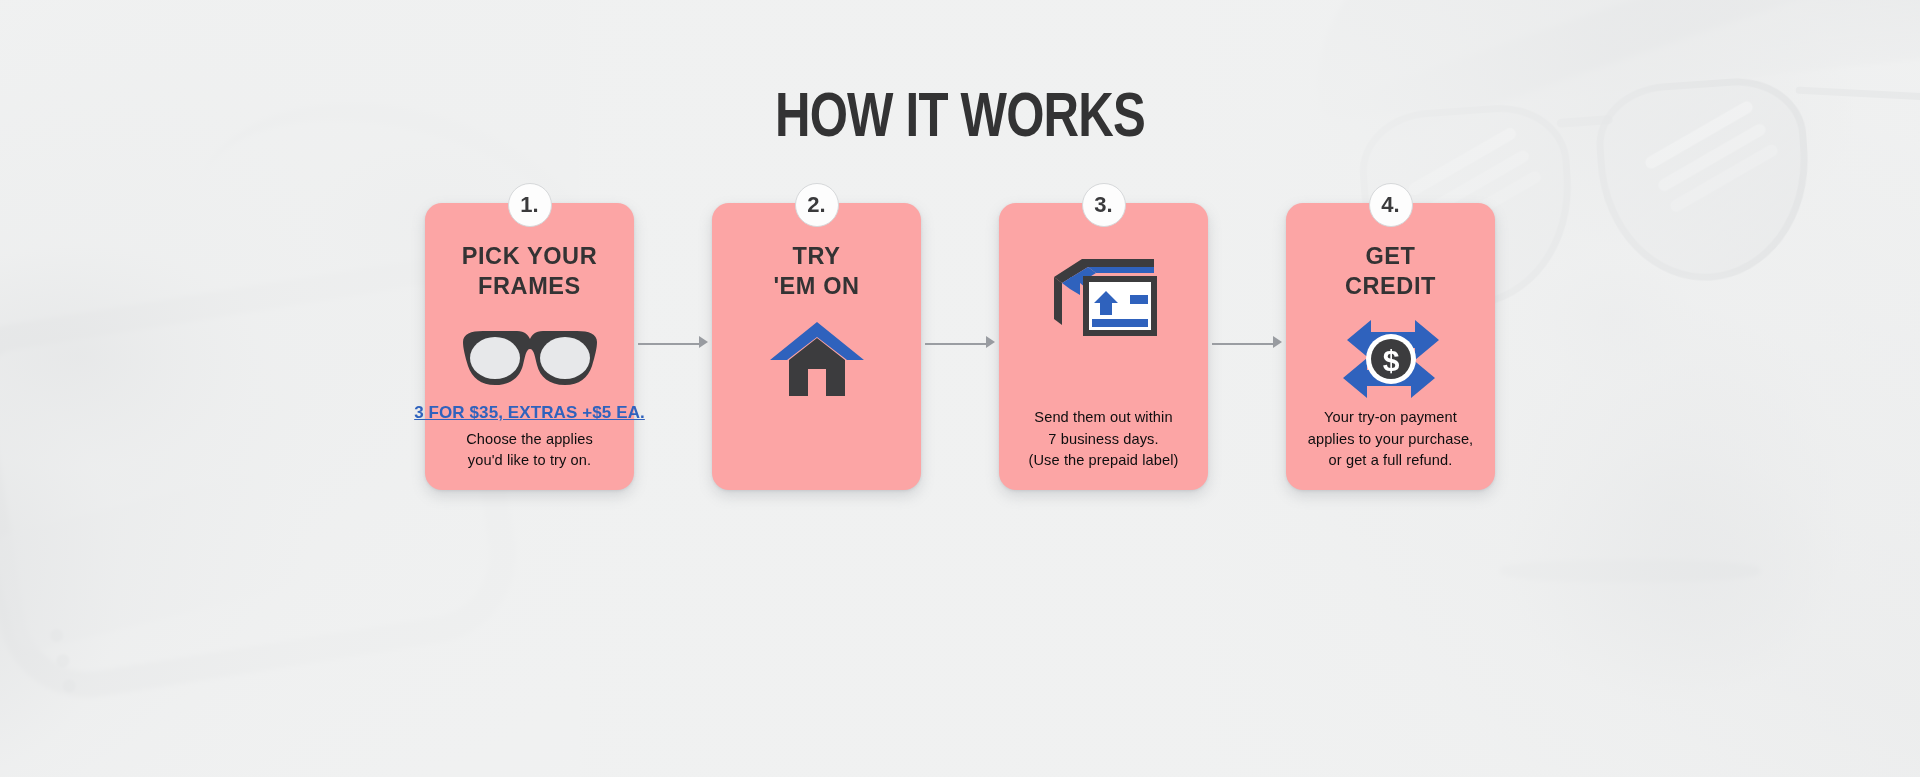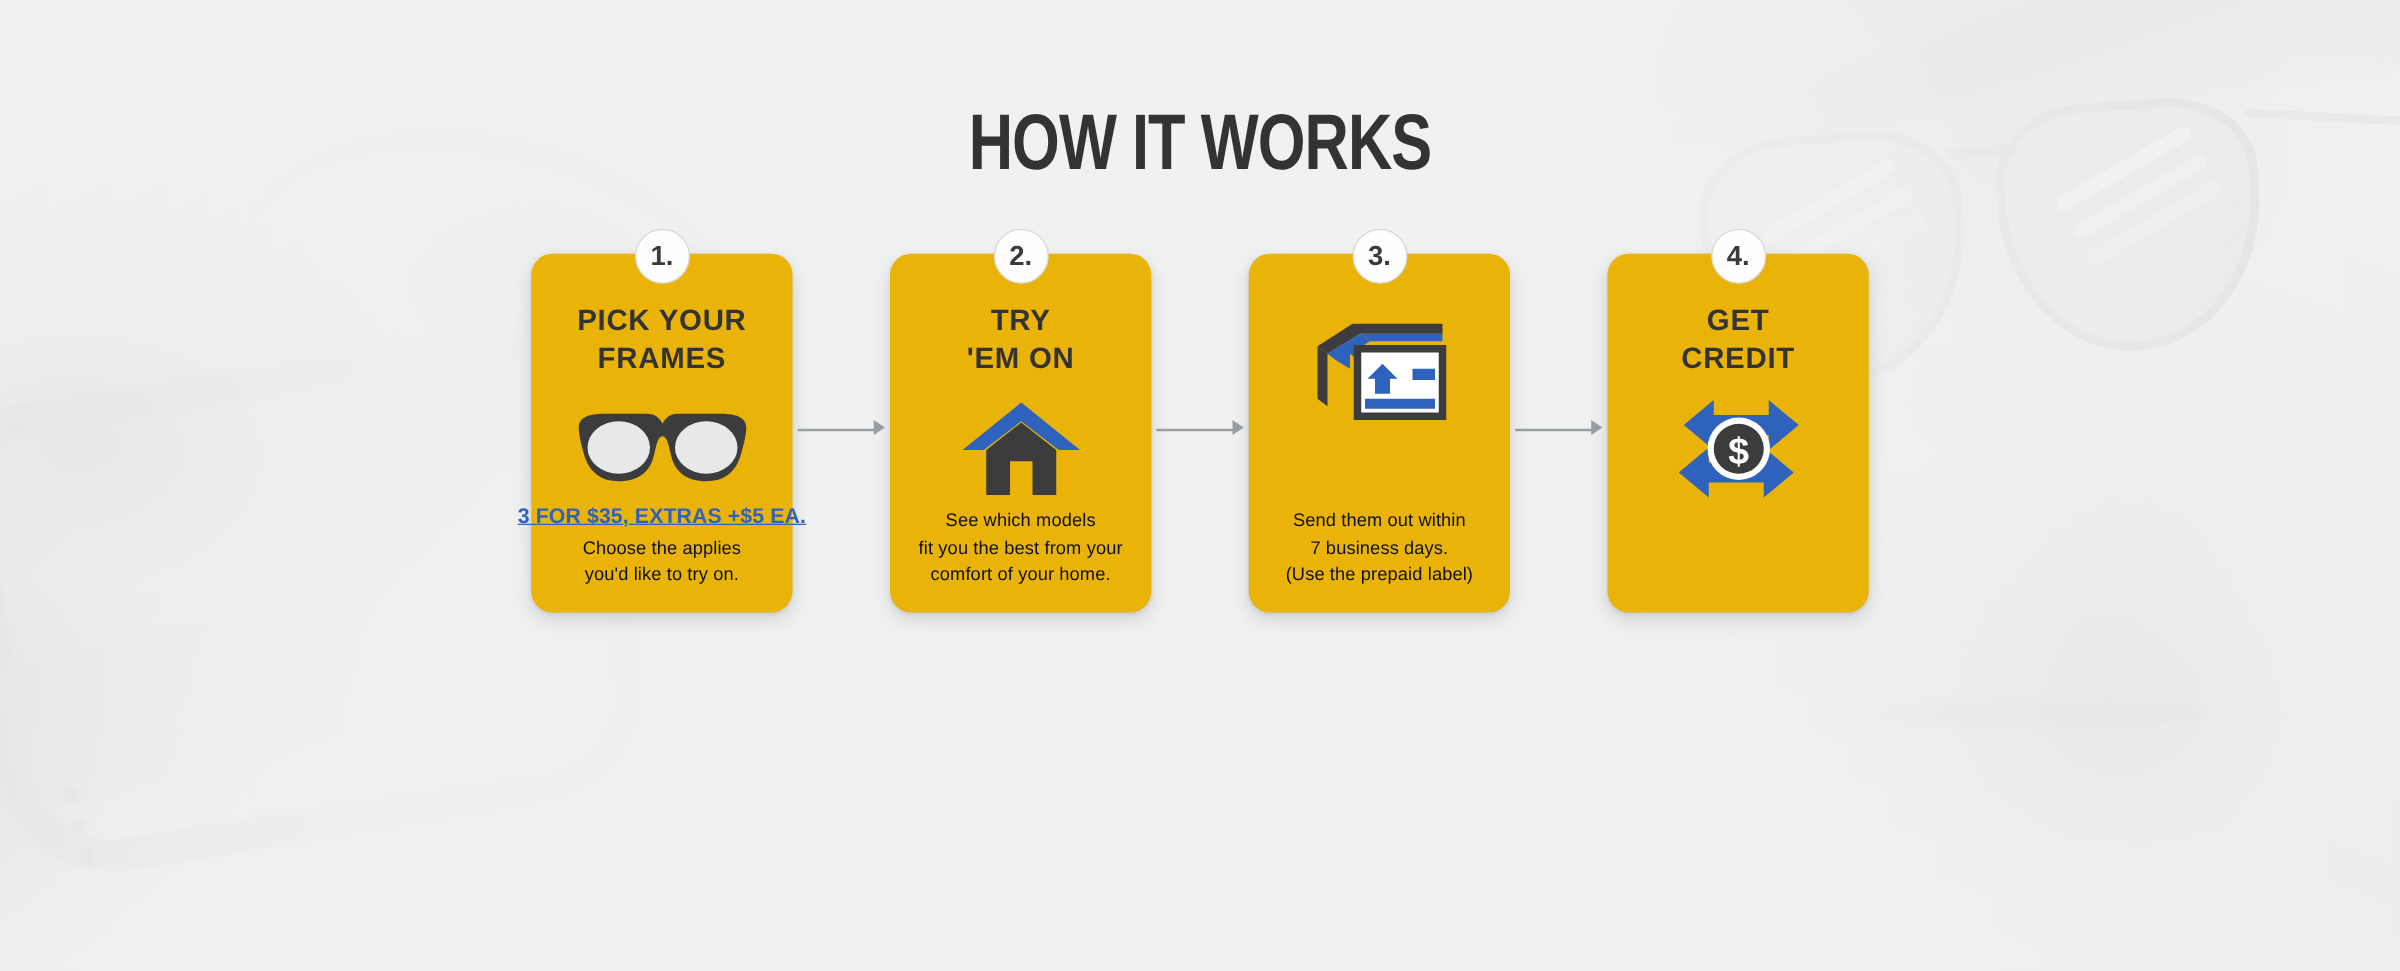--- a/index.html
+++ b/index.html
@@ -119,21 +119,21 @@
 
   .steps {
     position:absolute; left:0; right:0; top:203px;
     display:flex; align-items:flex-start; justify-content:center;
   }
 
   .step { position:relative; width:209px; }
 
   .card {
     position:relative; width:209px; height:287px;
-    background:#eab308; border-radius:17px;
+    background:#fca5a5; border-radius:17px;
     box-shadow:0 6px 14px rgba(110,115,122,.22), 0 1px 3px rgba(110,115,122,.16);
     padding:38px 12px 14px;
     display:flex; flex-direction:column; align-items:center;
     text-align:center;
   }
 
   .badge {
     position:absolute; top:-20px; left:50%; transform:translateX(-50%);
     width:44px; height:44px; border-radius:50%;
     background:#fdfdfd; border:1.4px solid #d6d8da;
@@ -241,23 +241,20 @@
       <div class="badge">2.</div>
       <div class="card">
         <div class="card-title" style="white-space:pre-line">TRY
 'EM ON</div>
         <div class="icon-wrap">
           <svg width="96" height="78" viewBox="0 0 96 78" aria-hidden="true">
             <path d="M48 2 L95 40 L78 40 L48 17 L18 40 L1 40 Z" fill="#2f62bd"></path>
             <path d="M48 18 L76 40 L76 76 L57 76 L57 49 L39 49 L39 76 L20 76 L20 40 Z" fill="#3c3c3e"></path>
           </svg>
         </div>
-        <div class="blurb pushed">See which models
-fit you the best from your
-comfort of your home.</div>
       </div>
     </div>
 
     <div class="connector">
       <div class="line"></div>
         <div class="head"></div>
     </div>
 
     <div class="step">
       <div class="badge">3.</div>
@@ -295,17 +292,20 @@
 CREDIT</div>
         <div class="icon-wrap">
           <svg width="100" height="82" viewBox="0 0 100 82" aria-hidden="true">
             <path d="M30 2 L30 14 L74 14 L74 2 L98 22 L74 42 L74 30 L30 30 L30 42 L6 22 Z" fill="#2f62bd"></path>
             <path d="M70 80 L70 68 L26 68 L26 80 L2 60 L26 40 L26 52 L70 52 L70 40 L94 60 Z" fill="#2f62bd"></path>
             <circle cx="50" cy="41" r="25" fill="#fff"></circle>
             <circle cx="50" cy="41" r="20" fill="#3c3c3e"></circle>
             <text x="50" y="53" text-anchor="middle" font-family="'Liberation Sans',sans-serif" font-size="30" font-weight="bold" fill="#fff">$</text>
           </svg>
         </div>
+        <div class="blurb pushed">Your try-on payment
+applies to your purchase,
+or get a full refund.</div>
       </div>
     </div>
 
   </div>
 </div>
 
 </body></html>

